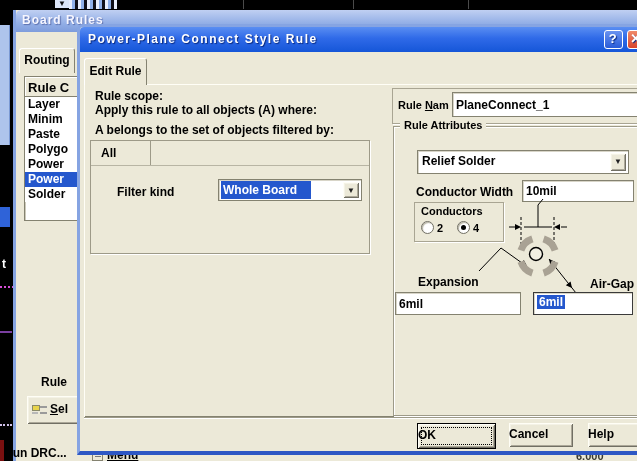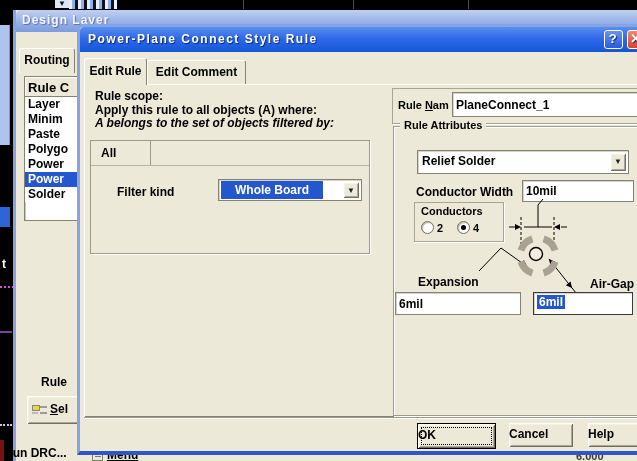--- a/index.html
+++ b/index.html
@@ -75,21 +75,21 @@
   <div class="abs" style="left:0;top:25px;width:9px;height:120px;background:#aec4ec;border-right:1px solid #7a99d4;"></div>
   <div class="abs" style="left:0;top:207px;width:10px;height:20px;background:#2f63d8;"></div>
   <div class="abs" style="left:2px;top:257px;color:#fff;font-size:12px;font-weight:bold;">t</div>
   <div class="abs" style="left:0;top:286px;width:14px;border-top:2px dotted #d94fd9;"></div>
   <div class="abs" style="left:0;top:331px;width:12px;border-top:2px solid #7a3fa0;"></div>
   <div class="abs" style="left:0;top:424px;width:12px;border-top:2px dotted #cfc0e8;"></div>
   <div class="abs" style="left:0;top:440px;width:4px;height:21px;background:#7a1010;"></div>
 
   <div class="win" style="left:13px;top:10px;width:640px;height:470px;border-left:3px solid var(--border_blue,#86a4e2);box-sizing:border-box;">
     <div class="titlebar-inactive">
-      <span>Design Layer</span>
+      <span>Board Rules</span>
     </div>
 
     <div class="tab active" style="left:3px;top:38px;width:56px;height:25px;line-height:23px;">Routing</div>
 
     <div class="abs sunken" style="left:8px;top:66px;width:60px;height:143px;padding:0;">
       <div class="col-header" style="height:20px;">Rule C</div>
       <div class="list-item">Layer</div>
       <div class="list-item">Minim</div>
       <div class="list-item">Paste</div>
       <div class="list-item">Polygo</div>
@@ -129,35 +129,34 @@
   <div class="win" style="left:77px;top:24px;width:600px;height:431px;z-index:3;box-sizing:border-box;
               border:3px solid var(--border_blue,#86a4e2);border-bottom:4px solid var(--bottom_border_blue,#2d57c4);
               border-radius:6px 0 0 0;">
     <div class="titlebar" style="border-radius:4px 0 0 0;">
       <span>Power-Plane Connect Style Rule</span>
       <span class="caption-btn" style="left:524px;top:3px;background:linear-gradient(180deg,#6a93f0,#2a5cd8);">?</span>
       <span class="caption-btn" style="left:547px;top:3px;background:linear-gradient(180deg,#f08a6a,var(--close_red,#d8442c));">✕</span>
     </div>
 
     <div class="tab active" style="left:4px;top:31px;width:63px;height:27px;line-height:25px;">Edit Rule</div>
-    <div class="tab" style="left:67px;top:33px;width:99px;height:25px;line-height:23px;">Edit Comment</div>
 
     <div class="abs panel3d" style="left:4px;top:57px;width:660px;height:333px;z-index:2;"></div>
 
     <div class="abs lbl12 nowrap" style="left:15px;top:62px;z-index:4;">Rule scope:</div>
     <div class="abs lbl12 nowrap" style="left:15px;top:76px;z-index:4;">Apply this rule to all objects (A) where:</div>
-    <div class="abs lbl12 nowrap" style="left:15px;top:89px;z-index:4;font-style:italic;">A belongs to the set of objects filtered by:</div>
+    <div class="abs lbl12 nowrap" style="left:15px;top:96px;z-index:4;">A belongs to the set of objects filtered by:</div>
 
     <div class="abs" style="left:10px;top:113px;width:278px;height:112px;z-index:4;border:1px solid #9d9a88;box-shadow:1px 1px 0 #fff;">
       <div class="abs" style="left:0;top:0;right:0;height:24px;border-bottom:1px solid #b8b5a4;">
         <div class="abs lbl12" style="left:2px;top:0;width:58px;height:24px;line-height:24px;padding-left:8px;border-right:1px solid #9d9a88;box-sizing:border-box;">All</div>
       </div>
       <div class="abs lbl12" style="left:26px;top:44px;">Filter kind</div>
       <div class="abs field" style="left:127px;top:38px;width:144px;height:22px;padding:0;">
-        <span class="sel-text" style="display:inline-block;height:18px;line-height:18px;margin:1px 0 0 2px;padding:0 14px 0 14px;">Whole Board</span>
+        <span class="sel-text" style="display:inline-block;height:18px;line-height:18px;margin:1px 0 0 2px;padding:0 14px 0 2px;">Whole Board</span>
         <span class="combo-arrow-btn raised">▼</span>
       </div>
     </div>
 
     <div class="abs" style="left:312px;top:61px;width:282px;height:34px;z-index:4;border:1px solid #a9a593;box-shadow:1px 1px 0 #fff;">
       <span class="abs lbl" style="left:5px;top:10px;white-space:nowrap;">
         <span>Rule </span><u>N</u><span>am</span>
       </span>
       <input class="abs field" readonly="" style="left: 59px; top: 3px; width: 216px; height: 25px;" value="PlaneConnect_1">
     </div>

